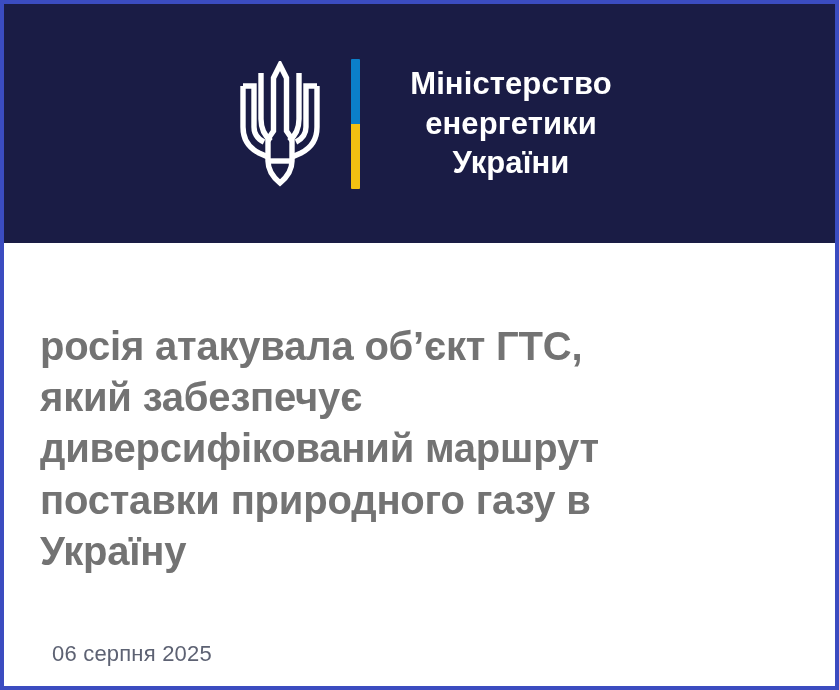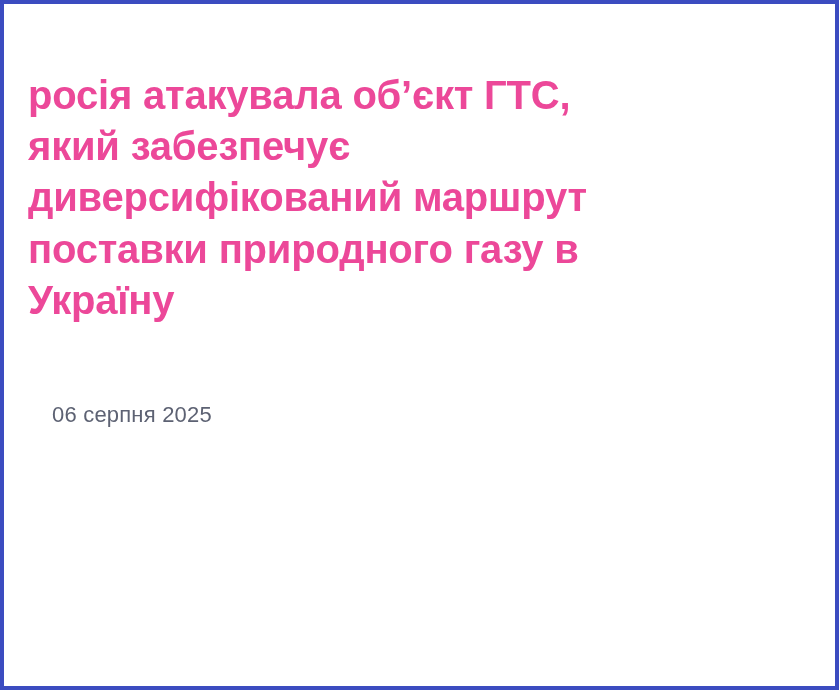--- a/index.html
+++ b/index.html
@@ -70,45 +70,74 @@
   
   .body-area {
     position: relative;
     height: 443px;
     background: #ffffff;
     box-sizing: border-box;
     padding: 66px 34px 0 24px;
   }
 
   .headline {
-    color: #ec4899;
+    color: #737373;
     font-size: 40px;
     line-height: 1.28;
     font-weight: bold;
     letter-spacing: -0.2px;
     white-space: pre-line;
-    margin: 0;
+    margin: 12px;
   }
 
   .date-line {
     position: absolute;
     left: 24px;
     bottom: 19px;
     color: #5d6273;
     font-size: 22px;
     font-weight: normal;
     letter-spacing: 0.2px;
     margin-left: 24px;
   }
 </style>
 </head>
 <body>
 
 <div class="card">
 
+  <div class="header-band">
+    <div class="brand-lockup">
+
+      <svg class="emblem" viewBox="0 0 86 126" aria-hidden="true">
+        <g fill="none" stroke="#ffffff" stroke-width="5.4" stroke-linejoin="miter" stroke-linecap="butt">
+
+          <path d="M43 4 L36.5 17 L36.5 70 L31 78 L31 100 Q31 112 43 122 Q55 112 55 100 L55 78 L49.5 70 L49.5 17 Z"></path>
+
+          <path d="M6 25 L6 66 Q6 84 22 92 L31 96"></path>
+          <path d="M6 25 L17 25 L17 66 Q17 76 27 81"></path>
+
+          <path d="M80 25 L80 66 Q80 84 64 92 L55 96"></path>
+          <path d="M80 25 L69 25 L69 66 Q69 76 59 81"></path>
+
+          <path d="M24 12 L24 58 Q24 72 34 80"></path>
+
+          <path d="M62 12 L62 58 Q62 72 52 80"></path>
+
+          <path d="M31 100 L55 100"></path>
+        </g>
+      </svg>
+
+      <div class="flag-bar"></div>
+
+      <div class="ministry-name">Міністерство
+енергетики
+України</div>
+    </div>
+  </div>
 
   <div class="body-area">
     <h1 class="headline">росія атакувала об’єкт ГТС,
 який забезпечує
 диверсифікований маршрут
 поставки природного газу в
 Україну</h1>
 
     <div class="date-line">06 серпня 2025</div>
   </div>

